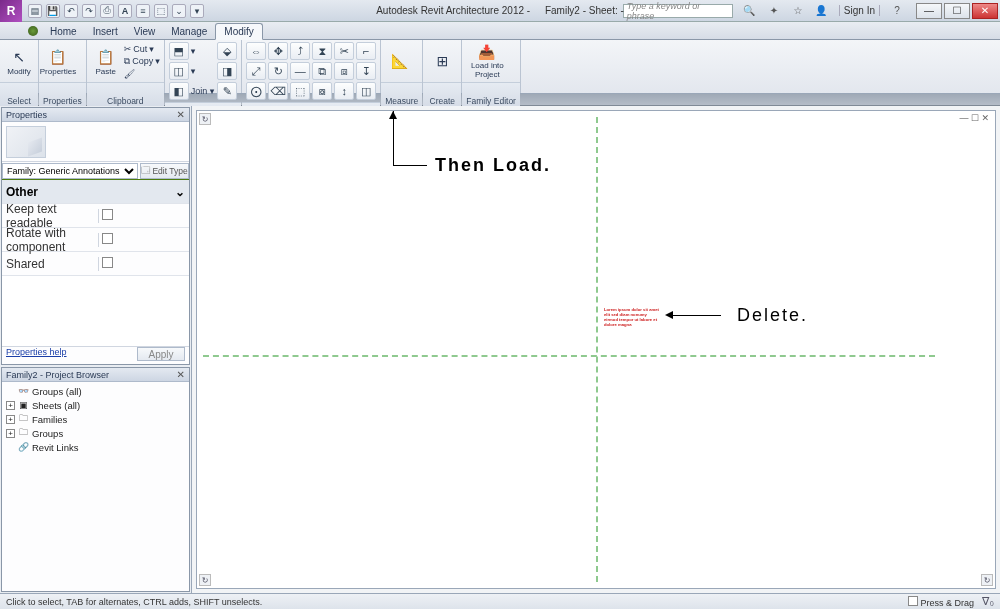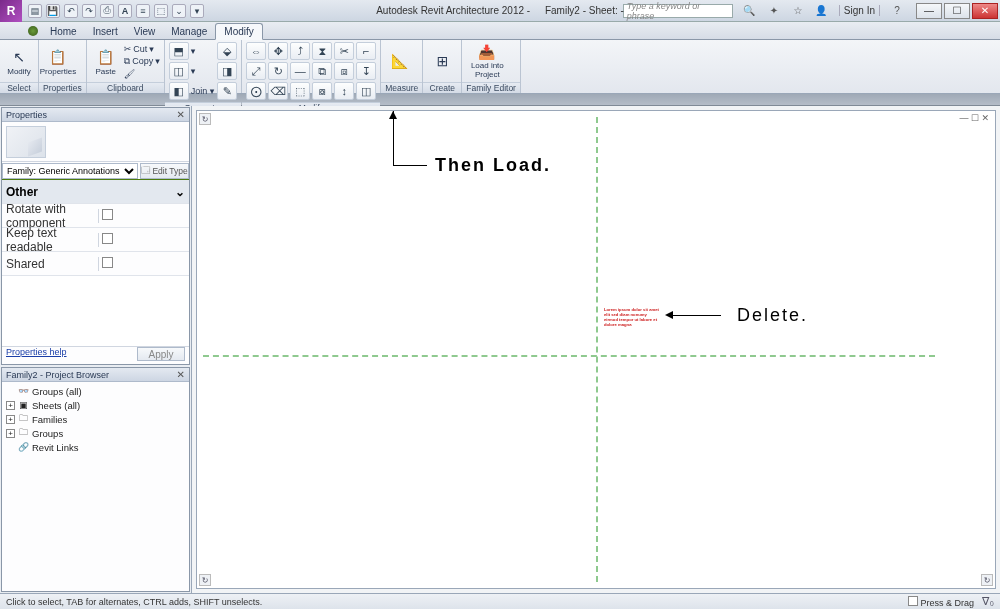--- a/index.html
+++ b/index.html
@@ -22,21 +22,21 @@
 
 .menutabs { height: 18px; background: linear-gradient(#e9edf2,#d6dce6); display: flex; align-items: flex-end; font-size: 10px; border-bottom: 1px solid #8a97a8; padding-left: 28px; }
 .menutabs .tab { padding: 2px 8px; color: #2a3a55; cursor: default; }
 .menutabs .tab.active { background: #f6f8fb; border: 1px solid #8a97a8; border-bottom: 1px solid #f6f8fb; border-radius: 3px 3px 0 0; margin-bottom: -1px; font-weight: 500; }
 .menutabs .bullet { width: 10px; height: 10px; border-radius: 50%; background: radial-gradient(#6a9b3a,#395a1a); margin: 0 4px 3px 0; }
 
 
 .ribbon { height: 54px; background: linear-gradient(#f3f5f8,#e3e7ee); border-bottom: 1px solid #9aa7b8; display: flex; }
 .ribbon .panel { border-right: 1px solid #bac4d2; display: flex; flex-direction: column; }
 .ribbon .panel .body { flex: 1; display: flex; align-items: center; padding: 2px 4px; gap: 3px; }
-.ribbon .panel .label { height: 12px; font-size: 8.5px; color: #3a4a60; text-align: center; background: linear-gradient(#e6ebf2,#d4dbe6); border-top: 1px solid #c4cedb; padding: 0 4px; white-space: nowrap; }
+.ribbon .panel .label { height: 12px; font-size: 8.5px; color: #3a4a60; text-align: center; background: linear-gradient(#e6ebf2,#d4dbe6); border-top: 1px solid #c4cedb; padding: 13px 4px; white-space: nowrap; }
 .rb-big { width: 30px; height: 38px; display: flex; flex-direction: column; align-items: center; justify-content: center; font-size: 8px; color: #2a3a55; border: 1px solid transparent; border-radius: 2px; }
 .rb-big .ic { width: 20px; height: 20px; display:flex; align-items:center; justify-content:center; font-size:14px; }
 .rb-sm { width: 20px; height: 18px; border: 1px solid #c4cedb; border-radius: 2px; background: linear-gradient(#fdfefe,#e9edf3); display:flex; align-items:center; justify-content:center; font-size:11px; color:#345; }
 .rb-txt { font-size: 9px; color:#2a3a55; display:flex; align-items:center; gap:2px; }
 .col { display:flex; flex-direction:column; gap:2px; }
 .row { display:flex; gap:2px; }
 
 
 .graystrip { height: 12px; background: linear-gradient(#9fa9b6,#b5bdc8); border-bottom: 1px solid #808a96; }
 
@@ -277,25 +277,25 @@
         <div class="editbtn">
             <span>🗔</span>
             <span>Edit Type</span>
           </div>
       </div>
       <div class="props-row head">
         <span>Other</span>
         <span>⌄</span>
       </div>
       <div class="props-row">
+        <div class="k">Keep text readable</div>
+        <div class="v"><span class="chk"></span></div>
+      </div>
+      <div class="props-row">
         <div class="k">Rotate with component</div>
-        <div class="v"><span class="chk"></span></div>
-      </div>
-      <div class="props-row">
-        <div class="k">Keep text readable</div>
         <div class="v"><span class="chk"></span></div>
       </div>
       <div class="props-row">
         <div class="k">Shared</div>
         <div class="v"><span class="chk"></span></div>
       </div>
       <div class="props-blank"></div>
       <div class="props-footer">
         <a href="#">Properties help</a>
         <div class="apply">Apply</div>

